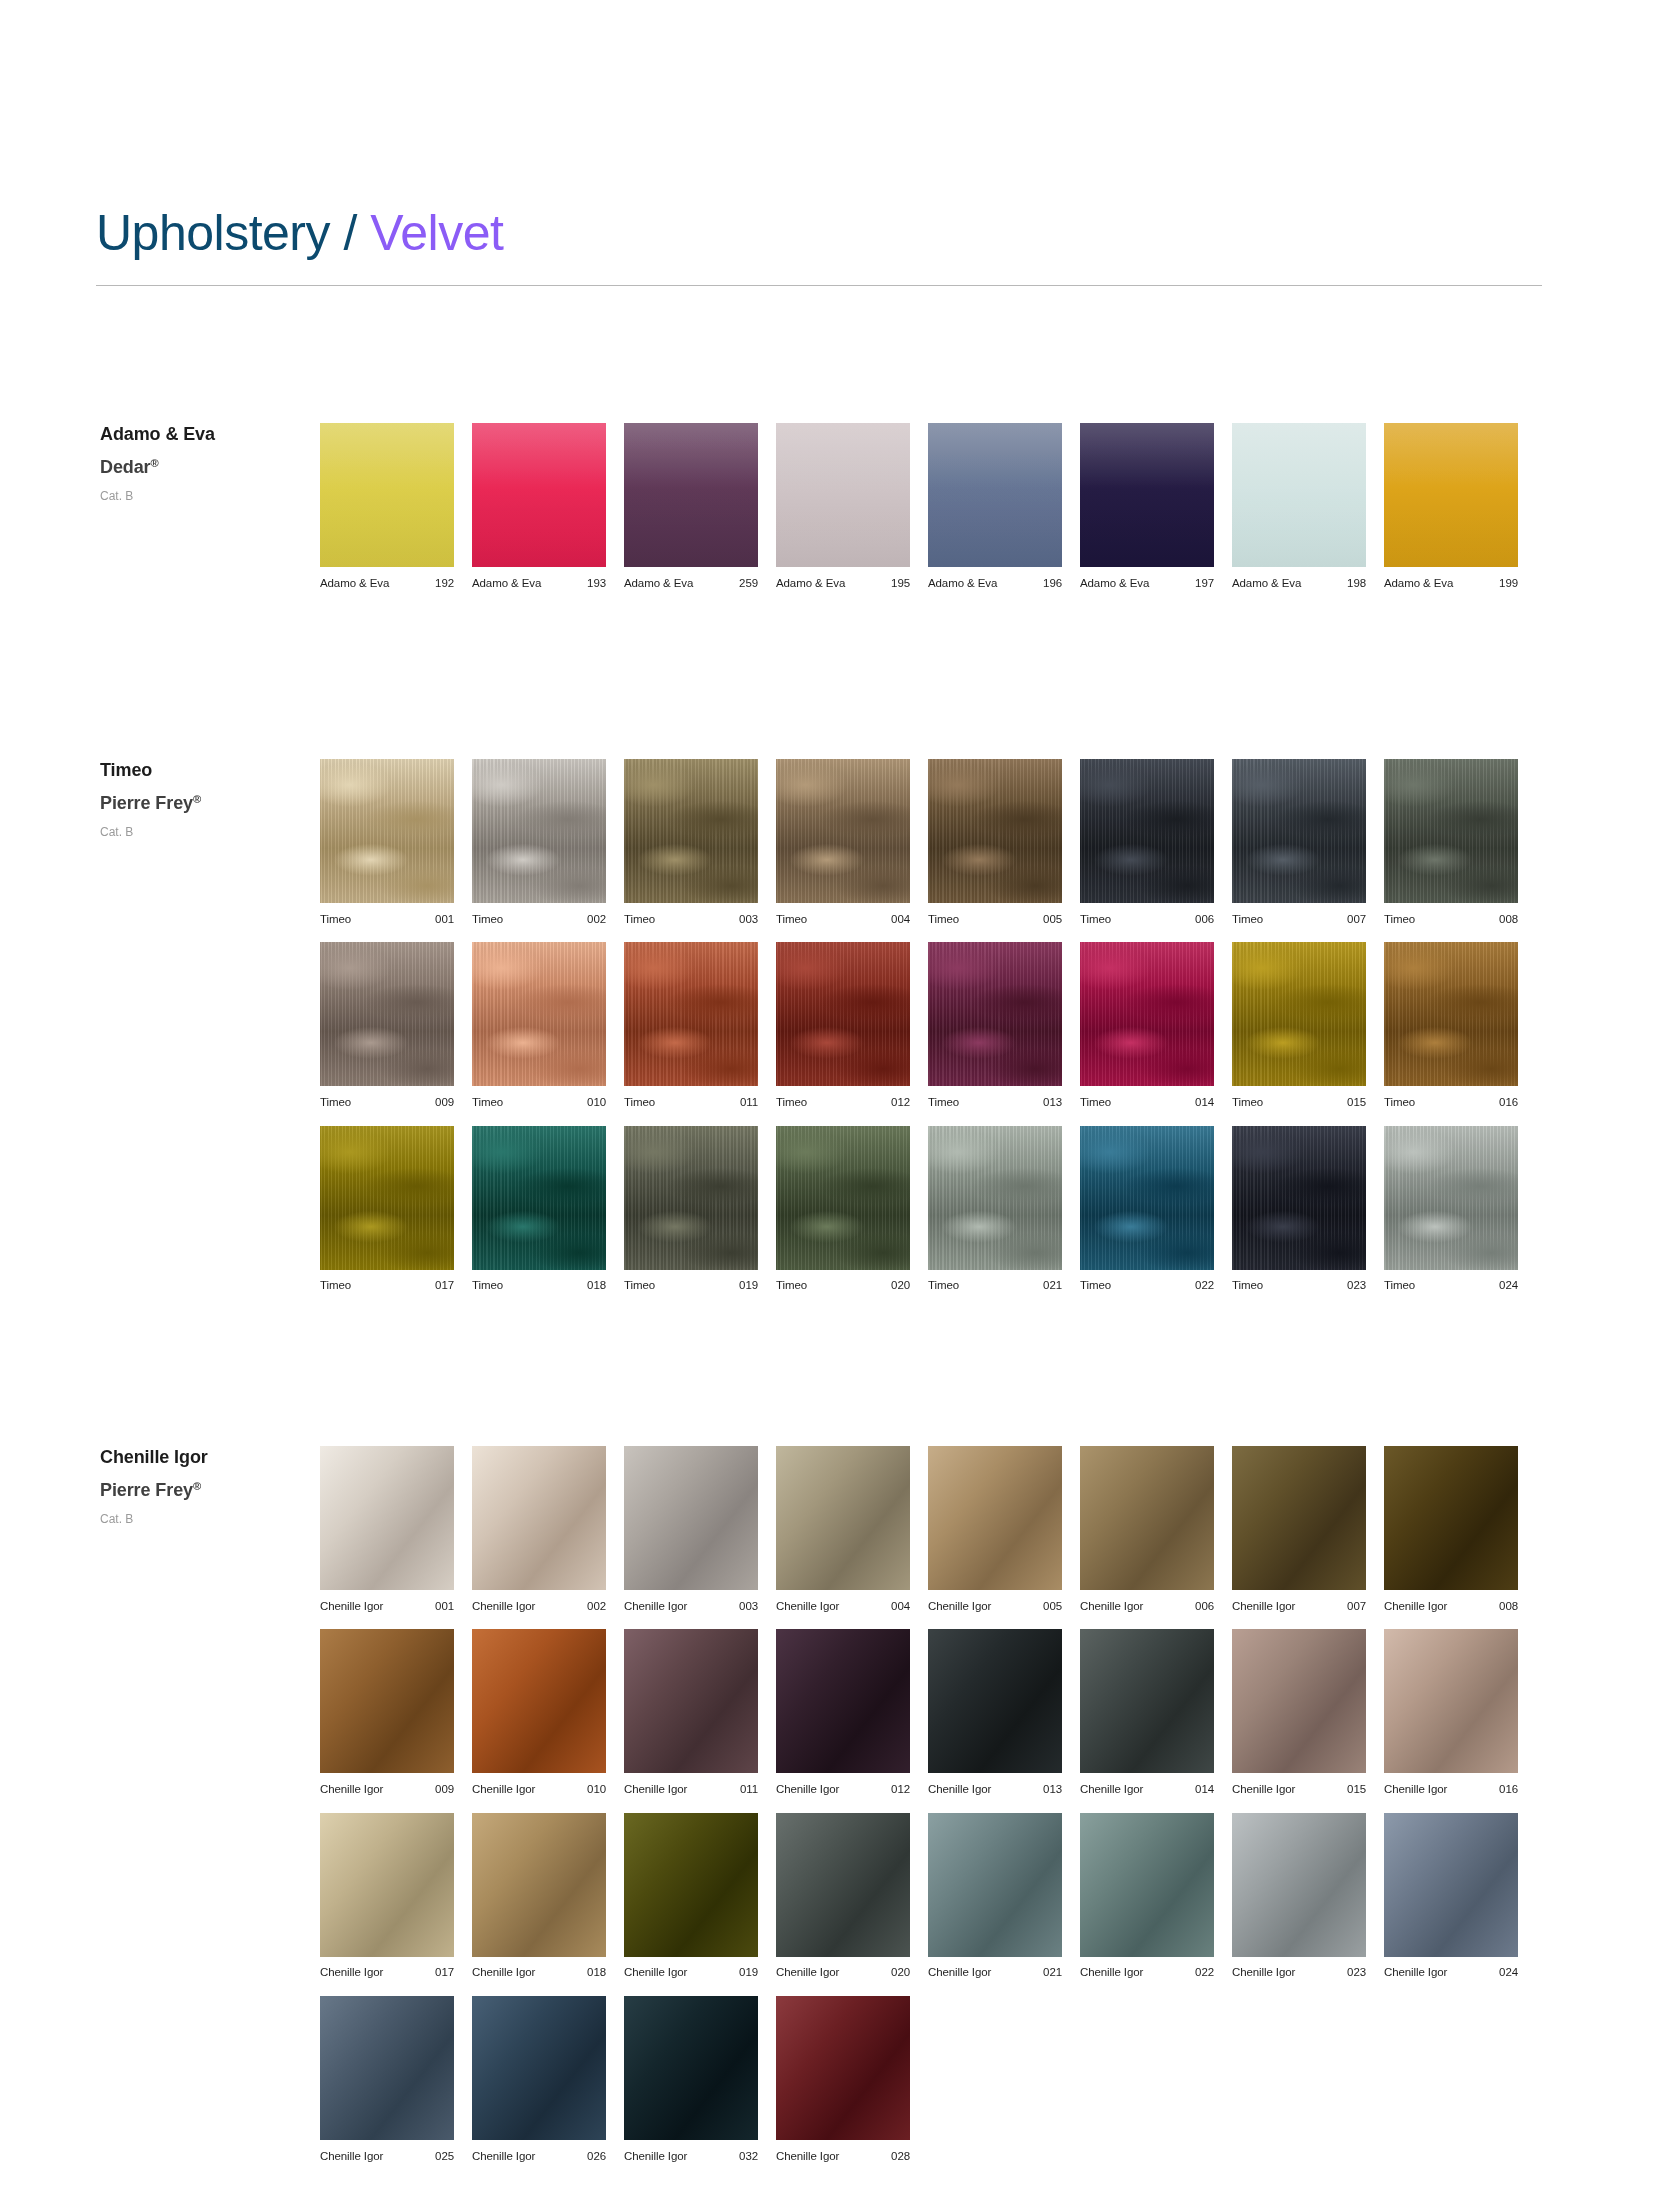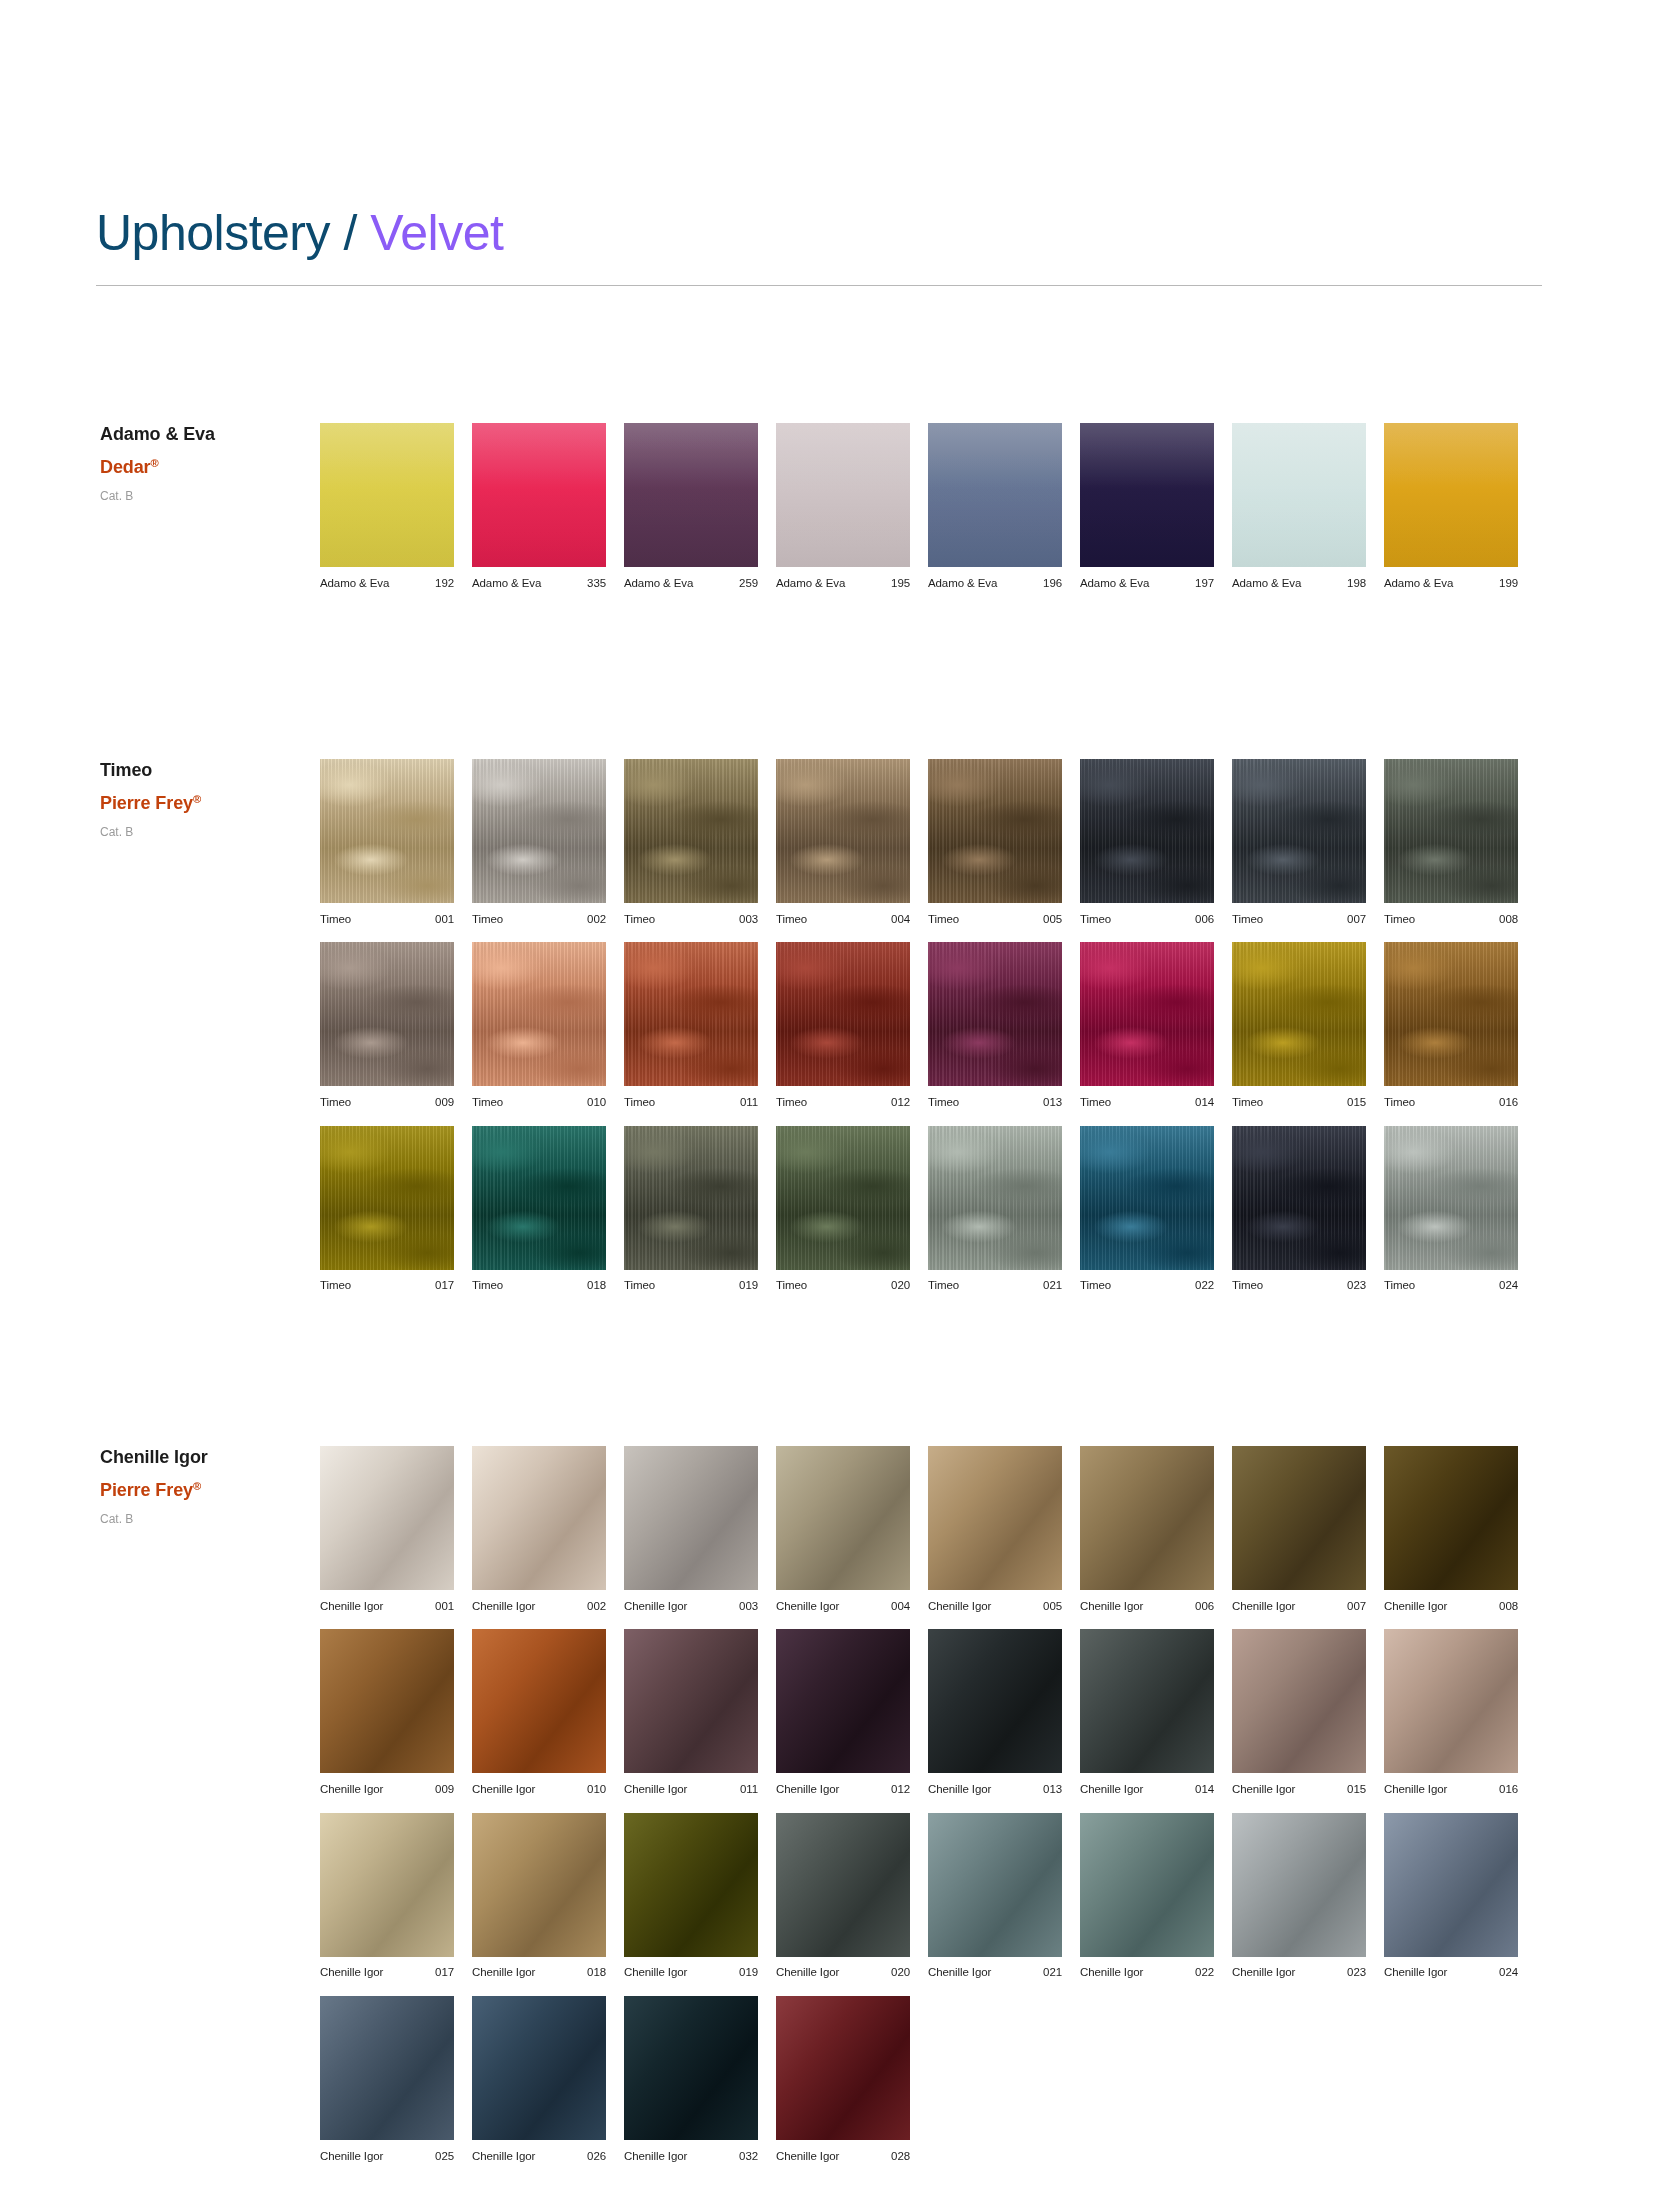--- a/index.html
+++ b/index.html
@@ -56,21 +56,21 @@
     font-size: 18px;
     font-weight: 700;
     color: #1c1c1c;
     letter-spacing: -0.1px;
     line-height: 1.25;
     margin: 0 0 10.6px 0;
   }
   .brand-name {
     font-size: 18px;
     font-weight: 700;
-    color: #c2410c;
+    color: #404040;
     letter-spacing: -0.1px;
     line-height: 1.25;
     margin: 0 0 10.6px 0;
   }
   .brand-name sup {
     font-size: 0.62em;
     vertical-align: 0.55em;
     font-weight: 700;
   }
   .cat {
@@ -148,21 +148,21 @@
                 <span>Adamo &amp; Eva</span>
                 <span class="code">192</span>
               </div>
             </div>
             <div class="cell">
               <div class="swatch">
                 <div class="tex" style="background-color:#e8254f;background-image:repeating-linear-gradient(0deg, rgba(0,0,0,0.055) 0 0.5px, rgba(255,255,255,0.05) 0.5px 1px),repeating-linear-gradient(90deg, rgba(0,0,0,0.05) 0 0.5px, rgba(255,255,255,0.045) 0.5px 1px),linear-gradient(180deg, rgb(237,85,118) 0%, #e8254f 45%, #cf1a42 100%);background-blend-mode:overlay,overlay,normal;"></div>
               </div>
               <div class="caption">
                 <span>Adamo &amp; Eva</span>
-                <span class="code">335</span>
+                <span class="code">193</span>
               </div>
             </div>
             <div class="cell">
               <div class="swatch">
                 <div class="tex" style="background-color:#573450;background-image:repeating-linear-gradient(0deg, rgba(0,0,0,0.055) 0 0.5px, rgba(255,255,255,0.05) 0.5px 1px),repeating-linear-gradient(90deg, rgba(0,0,0,0.05) 0 0.5px, rgba(255,255,255,0.045) 0.5px 1px),linear-gradient(180deg, rgb(124,97,119) 0%, #573450 45%, #472a42 100%);background-blend-mode:overlay,overlay,normal;"></div>
               </div>
               <div class="caption">
                 <span>Adamo &amp; Eva</span>
                 <span class="code">259</span>
               </div>

